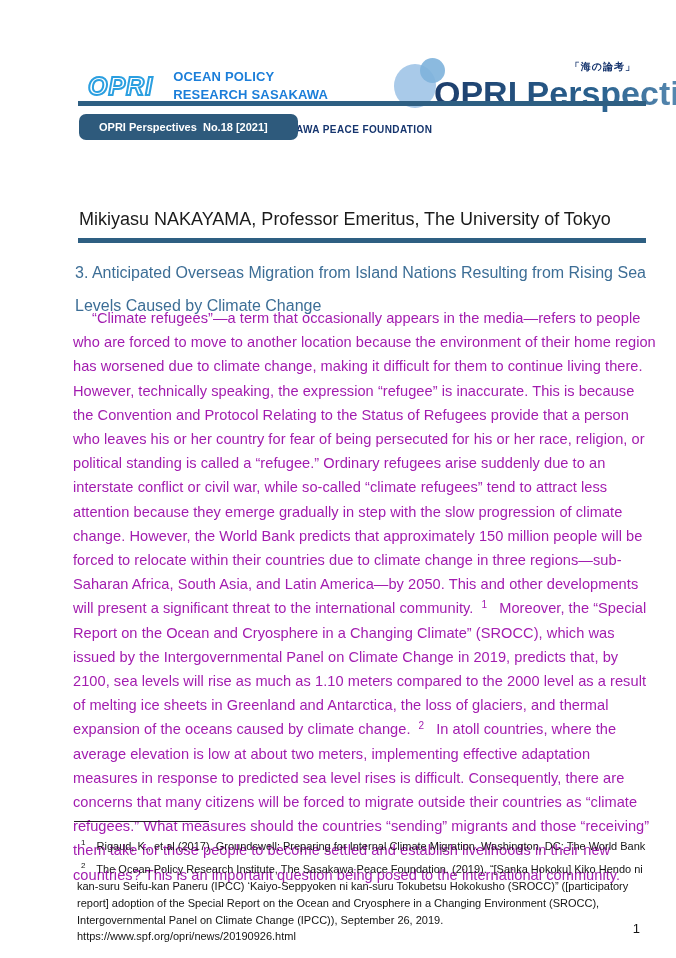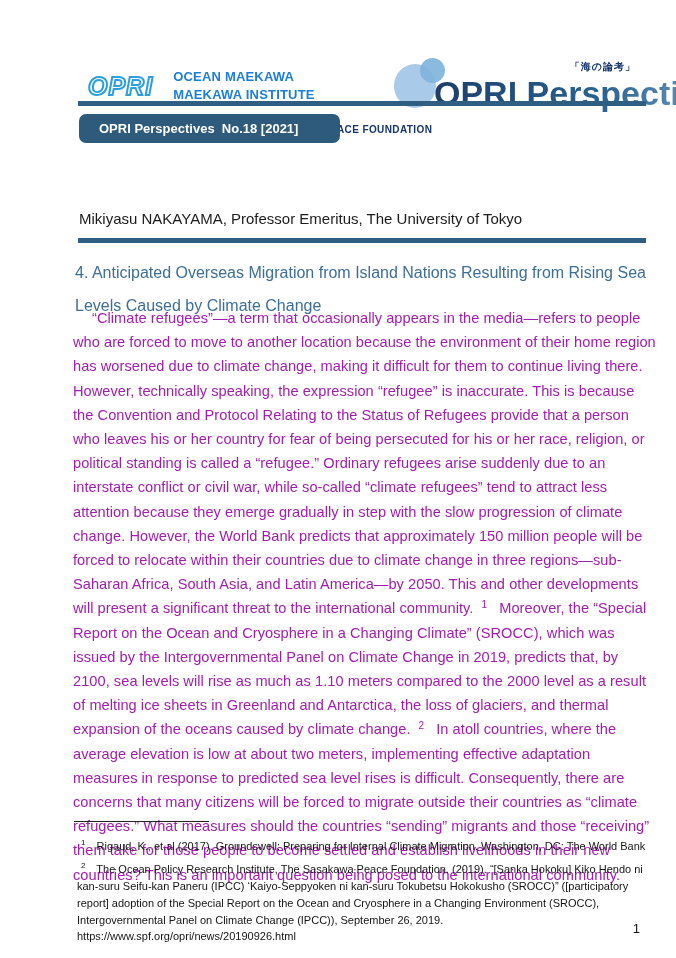--- a/index.html
+++ b/index.html
@@ -59,33 +59,33 @@
   }
 
   .rule { position: absolute; left: 62px; right: 38px; height: 5px; background: #2e5f82; }
   .rule.top { top: 85px; }
   .rule.mid { top: 222px; }
 
   
   .badge {
     position: absolute; left: 63px; top: 98px;
     background: #2e5a7c; color: #ffffff;
-    font-size: 13px; font-weight: 700;
-    padding: 7px 42px 7px 20px;
+    font-size: 11px; font-weight: 700;
+    padding: 7px 30px 7px 20px;
     border-radius: 7px;
     white-space: pre;
   }
 
   
   .title {
     position: absolute; left: 59px; top: 132px; width: 586px;
     font-size: 21.5px; font-weight: 400; color: #3d6e96;
     line-height: 29px; letter-spacing: 0.1px;
   }
-  .authors { position: absolute; left: 59px; top: 189px; width: 600px; font-size: 15px; color: #1b1b1b; }
+  .authors { position: absolute; left: 59px; top: 189px; width: 600px; font-size: 18px; color: #1b1b1b; }
   .author-line { line-height: 20px; }
 
   
   .section-heading {
     position: absolute; left: 59px; top: 240px; width: 586px;
     font-size: 16px; font-weight: 400; color: #3d6e96; line-height: 33px;
   }
   .body-text {
     position: absolute; left: 57px; top: 290px; width: 585px;
     font-size: 14.6px; color: #a21caf; line-height: 24.2px;
@@ -104,22 +104,22 @@
 </head>
 <body>
 
 <div class="page">
 
   <div class="header">
     <div class="logo-left">
       <div class="logo-row">
         <span class="logo-mark">OPRI</span>
         <div class="logo-text">
-          <div>OCEAN MAEKAWA</div>
-          <div>MAEKAWA INSTITUTE</div>
+          <div>OCEAN POLICY</div>
+          <div>RESEARCH SASAKAWA</div>
         </div>
       </div>
       <div class="logo-sub">
         <span class="dots" id="dots-row">
             <span class="dot"></span>
             <span class="dot"></span>
             <span class="dot"></span>
             <span class="dot"></span>
             <span class="dot"></span>
             <span class="dot"></span>
@@ -142,21 +142,21 @@
 
   <div class="badge">OPRI Perspectives  No.18 [2021]</div>
 
 
   <div class="authors">
     <div class="author-line">Mikiyasu NAKAYAMA, Professor Emeritus, The University of Tokyo</div>
   </div>
 
   <div class="rule mid"></div>
 
-  <h2 class="section-heading">4. Anticipated Overseas Migration from Island Nations Resulting from Rising Sea Levels Caused by Climate Change</h2>
+  <h2 class="section-heading">3. Anticipated Overseas Migration from Island Nations Resulting from Rising Sea Levels Caused by Climate Change</h2>
 
   <p class="body-text"><span>“Climate refugees”—a term that occasionally appears in the media—refers to people who are forced to move to another location because the environment of their home region has worsened due to climate change, making it difficult for them to continue living there. However, technically speaking, the expression “refugee” is inaccurate. This is because the Convention and Protocol Relating to the Status of Refugees provide that a person who leaves his or her country for fear of being persecuted for his or her race, religion, or political standing is called a “refugee.” Ordinary refugees arise suddenly due to an interstate conflict or civil war, while so-called “climate refugees” tend to attract less attention because they emerge gradually in step with the slow progression of climate change. However, the World Bank predicts that approximately 150 million people will be forced to relocate within their countries due to climate change in three regions—sub-Saharan Africa, South Asia, and Latin America—by 2050. This and other developments will present a significant threat to the international community.</span><sup>1</sup><span> Moreover, the “Special Report on the Ocean and Cryosphere in a Changing Climate” (SROCC), which was issued by the Intergovernmental Panel on Climate Change in 2019, predicts that, by 2100, sea levels will rise as much as 1.10 meters compared to the 2000 level as a result of melting ice sheets in Greenland and Antarctica, the loss of glaciers, and thermal expansion of the oceans caused by climate change.</span><sup>2</sup><span> In atoll countries, where the average elevation is low at about two meters, implementing effective adaptation measures in response to predicted sea level rises is difficult. Consequently, there are concerns that many citizens will be forced to migrate outside their countries as “climate refugees.” What measures should the countries “sending” migrants and those “receiving” them take for those people to become settled and establish livelihoods in their new countries? This is an important question being posed to the international community.</span></p>
 
   <div class="fn-sep"></div>
 
   <div class="footnotes">
     <div class="footnote"><sup>1</sup><span> Rigaud, K., et.al.(2017). Groundswell: Preparing for Internal Climate Migration. Washington, DC: The World Bank</span></div>
     <div class="footnote"><sup>2</sup><span> The Ocean Policy Research Institute, The Sasakawa Peace Foundation. (2019). “[Sanka Hokoku] Kiko Hendo ni kan-suru Seifu-kan Paneru (IPCC) ‘Kaiyo-Seppyoken ni kan-suru Tokubetsu Hokokusho (SROCC)” ([participatory report] adoption of the Special Report on the Ocean and Cryosphere in a Changing Environment (SROCC), Intergovernmental Panel on Climate Change (IPCC)), September 26, 2019. https://www.spf.org/opri/news/20190926.html</span></div>
   </div>
 

